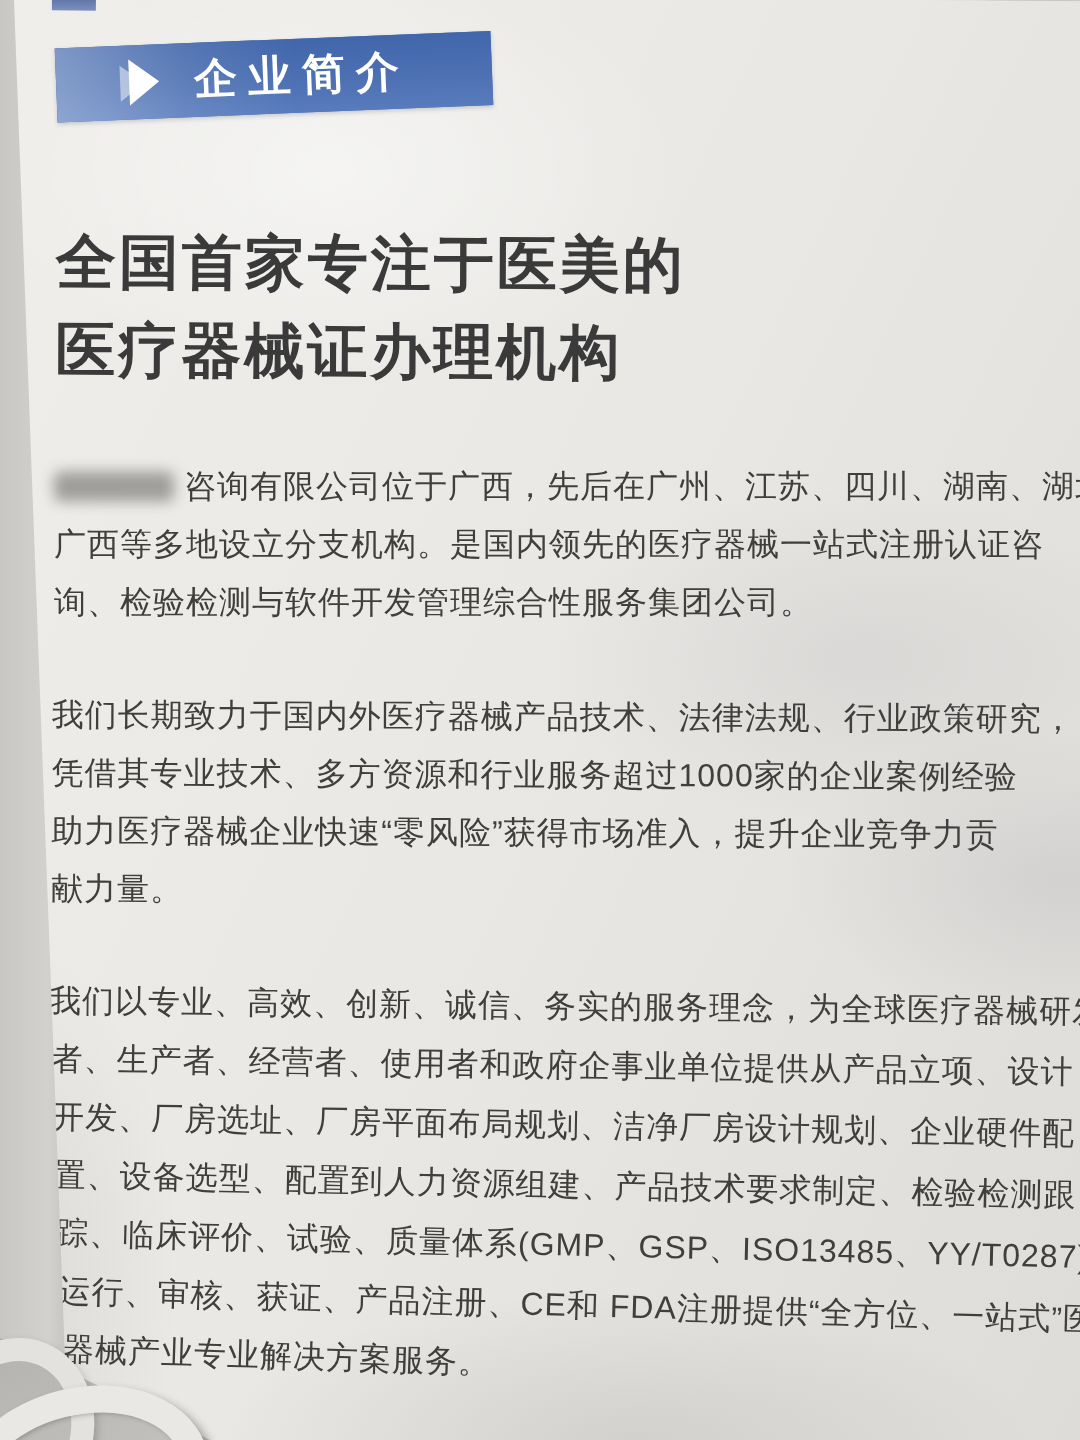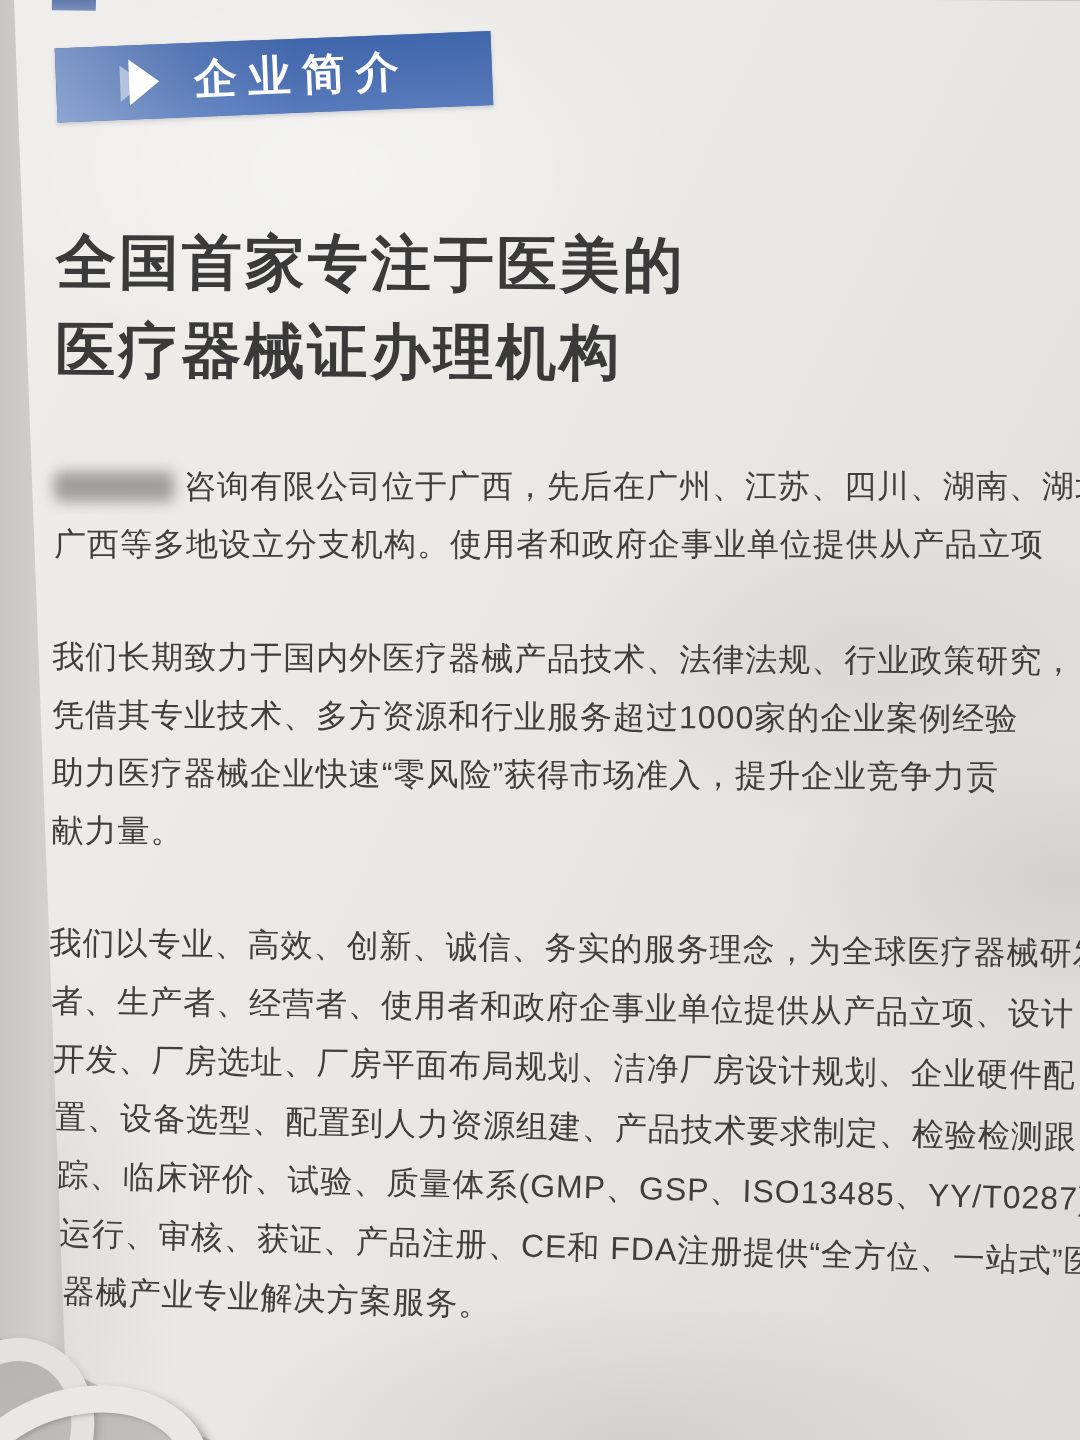--- a/index.html
+++ b/index.html
@@ -117,21 +117,22 @@
 
       <div class="title">
         <div>全国首家专注于医美的</div>
         <div>医疗器械证办理机构</div>
       </div>
 
       <div class="para p1">
         <div class="line">
           <span class="redact"></span><span>咨询有限公司位于广西，先后在广州、江苏、四川、湖南、湖北、</span>
         </div>
-        <div class="line">广西等多地设立分支机构。使用者和政府企事业单位提供从产品立项</div>
+        <div class="line">广西等多地设立分支机构。是国内领先的医疗器械一站式注册认证咨</div>
+        <div class="line">询、检验检测与软件开发管理综合性服务集团公司。</div>
       </div>
 
       <div class="para p2">
         <div class="line">我们长期致力于国内外医疗器械产品技术、法律法规、行业政策研究，</div>
         <div class="line">凭借其专业技术、多方资源和行业服务超过1000家的企业案例经验</div>
         <div class="line">助力医疗器械企业快速“零风险”获得市场准入，提升企业竞争力贡</div>
         <div class="line">献力量。</div>
       </div>
 
       <div class="para p3">

